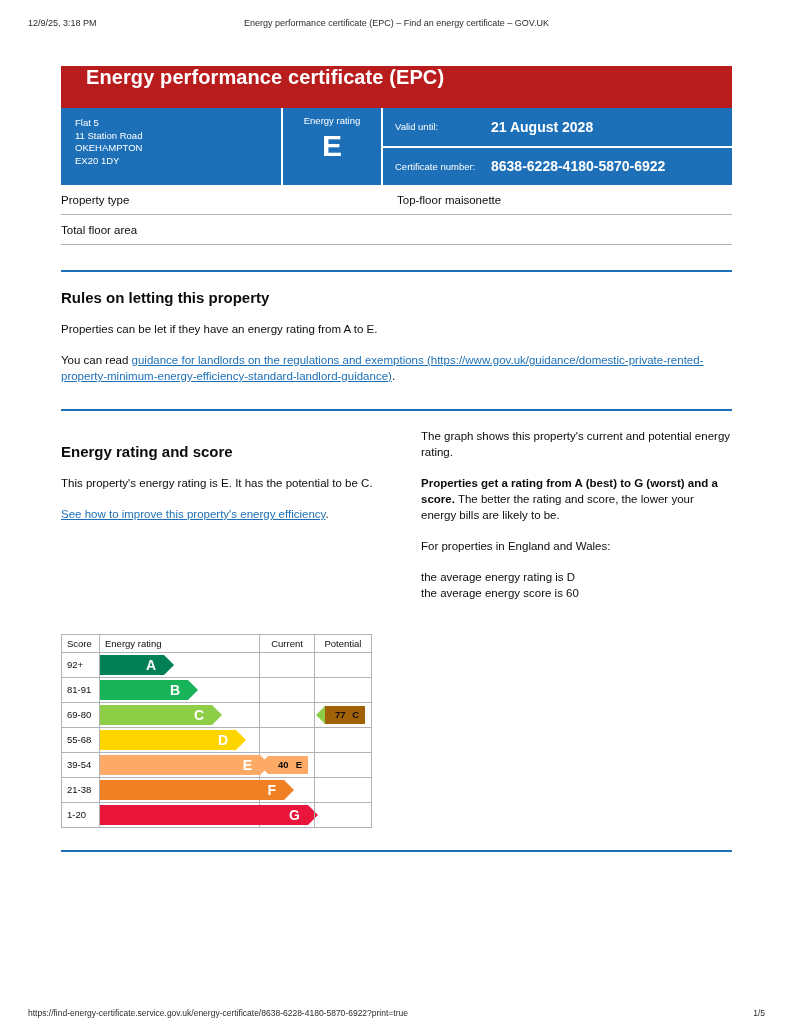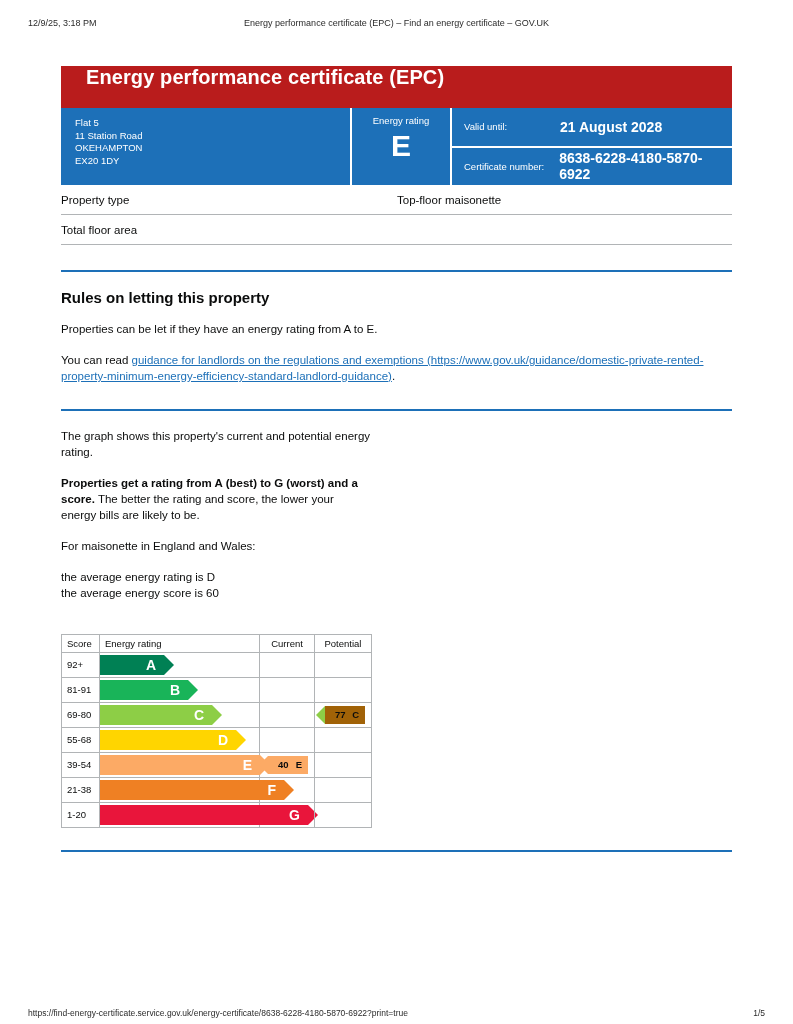--- a/index.html
+++ b/index.html
@@ -92,21 +92,21 @@
 
   
   .summary {
     display: flex;
     width: 671px;
     background: #1d70b8;
     color: #ffffff;
     height: 77px;
   }
   .sum-address {
-    width: 291px;
+    width: 222px;
     box-sizing: border-box;
     padding: 9px 10px 0 14px;
     border-right: 2px solid #ffffff;
     font-size: 9.5px;
     line-height: 12.5px;
   }
   .sum-rating {
     width: 100px;
     box-sizing: border-box;
     border-right: 2px solid #ffffff;
@@ -392,24 +392,29 @@
 
     <div class="rule-blue"></div>
 
     <h2 class="section">Rules on letting this property</h2>
     <p class="body">Properties can be let if they have an energy rating from A to E.</p>
     <p class="body"><span>You can read </span><a class="link" href="#">guidance for landlords on the regulations and exemptions (https://www.gov.uk/guidance/domestic-private-rented-property-minimum-energy-efficiency-standard-landlord-guidance)</a><span>.</span></p>
 
     <div class="rule-blue"></div>
 
     <div class="cols">
+      <div class="col-left">
+        <h2 class="section">Energy rating and score</h2>
+        <p class="body">This property's energy rating is E. It has the potential to be C.</p>
+        <p class="body"><a class="link" href="#">See how to improve this property's energy efficiency</a><span>.</span></p>
+      </div>
       <div class="col-right">
         <p>The graph shows this property's current and potential energy rating.</p>
         <p><b>Properties get a rating from A (best) to G (worst) and a score.</b><span> The better the rating and score, the lower your energy bills are likely to be.</span></p>
-        <p>For maisonette in England and Wales:</p>
+        <p>For properties in England and Wales:</p>
         <p class="tight">the average energy rating is D</p>
         <p>the average energy score is 60</p>
       </div>
     </div>
 
     <div class="graph">
       <div class="graph-head">
         <div class="gh-score">Score</div>
         <div class="gh-rating">Energy rating</div>
         <div class="gh-current">Current</div>

